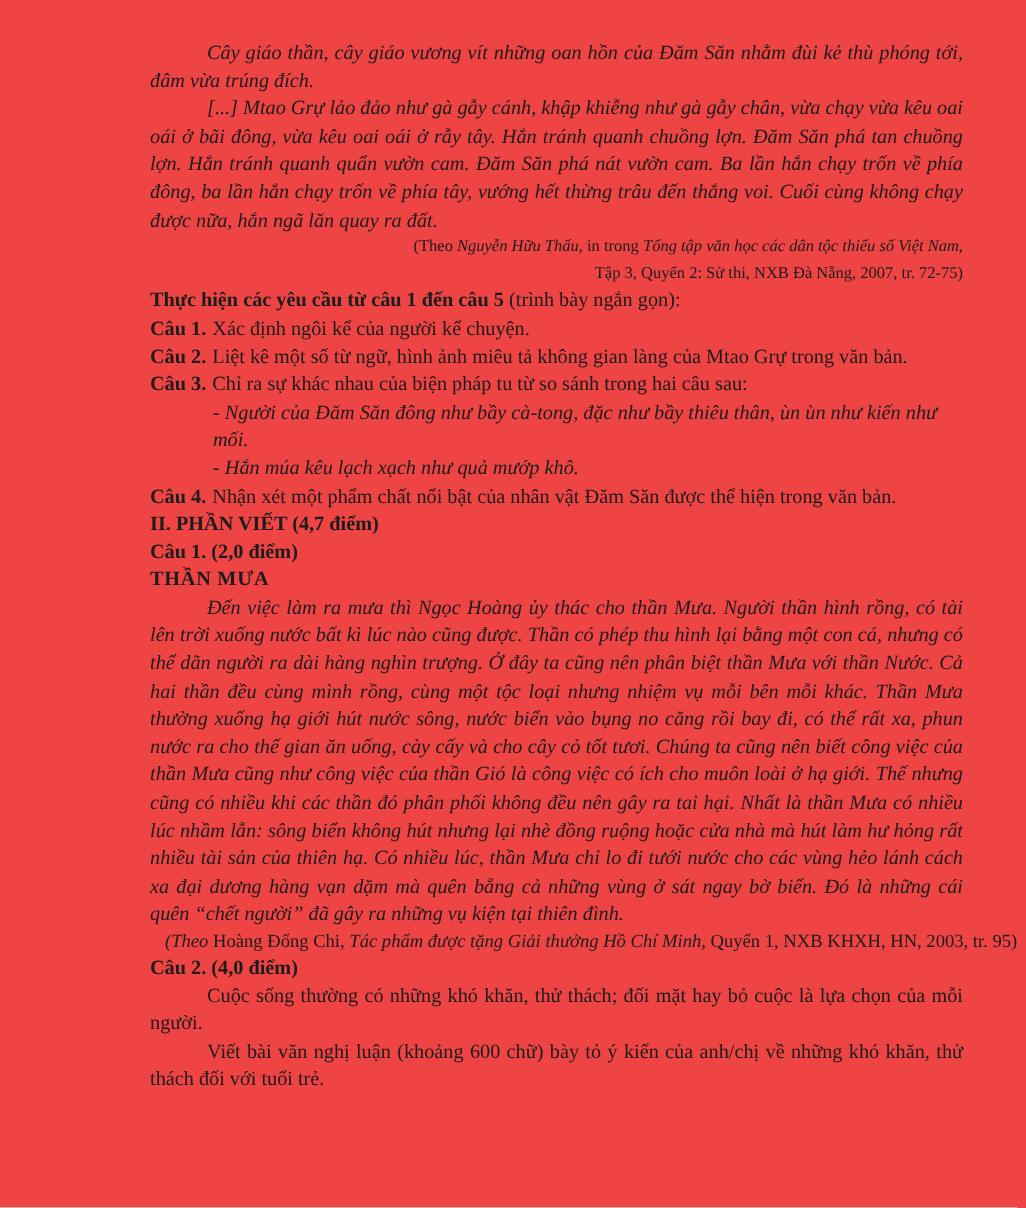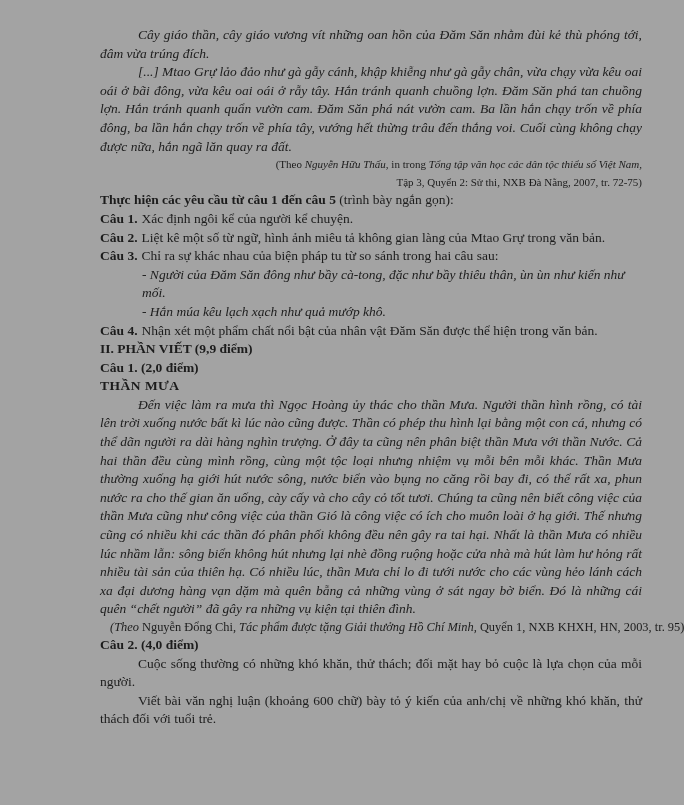--- a/index.html
+++ b/index.html
@@ -1,21 +1,21 @@
 <!DOCTYPE html>
 <html lang="vi"><head>
 <meta charset="utf-8">
 <style>
   html, body { margin: 0; padding: 0; background: #ffffff; }
   .page {
     position: relative;
     width: 684px;
     height: 805px;
     box-sizing: border-box;
-    background: #a3a3a3;
+    background: #ef4444;
     color: #1c1c1c;
     font-family: "Liberation Serif", "DejaVu Serif", serif;
     font-size: 13.5px;
     line-height: 18.6px;
     padding: 26px 42px 10px 100px;
     overflow: hidden;
   }
   .just   { text-align: justify; }
   .indent { text-indent: 38px; }
   .it     { font-style: italic; }
@@ -61,27 +61,27 @@
   <div class="just q-line">
     <span class="q-label">Câu 3.</span><span>Chỉ ra sự khác nhau của biện pháp tu từ so sánh trong hai câu sau:</span>
   </div>
   <div class="q-example">- Người của Đăm Săn đông như bầy cà-tong, đặc như bầy thiêu thân, ùn ùn như kiến như mối.</div>
   <div class="q-example">- Hắn múa kêu lạch xạch như quả mướp khô.</div>
 
   <div class="just q-line">
     <span class="q-label">Câu 4.</span><span>Nhận xét một phẩm chất nổi bật của nhân vật Đăm Săn được thể hiện trong văn bản.</span>
   </div>
 
-  <div class="section-heading">II. PHẦN VIẾT (9,9 điểm)</div>
+  <div class="section-heading">II. PHẦN VIẾT (4,7 điểm)</div>
   <div class="section-heading">Câu 1. (2,0 điểm)</div>
 
   <div class="myth-title">THẦN MƯA</div>
   <div class="just indent it">Đến việc làm ra mưa thì Ngọc Hoàng ủy thác cho thần Mưa. Người thần hình rồng, có tài lên trời xuống nước bất kì lúc nào cũng được. Thần có phép thu hình lại bằng một con cá, nhưng có thể dãn người ra dài hàng nghìn trượng. Ở đây ta cũng nên phân biệt thần Mưa với thần Nước. Cả hai thần đều cùng mình rồng, cùng một tộc loại nhưng nhiệm vụ mỗi bên mỗi khác. Thần Mưa thường xuống hạ giới hút nước sông, nước biển vào bụng no căng rồi bay đi, có thể rất xa, phun nước ra cho thế gian ăn uống, cày cấy và cho cây cỏ tốt tươi. Chúng ta cũng nên biết công việc của thần Mưa cũng như công việc của thần Gió là công việc có ích cho muôn loài ở hạ giới. Thế nhưng cũng có nhiều khi các thần đó phân phối không đều nên gây ra tai hại. Nhất là thần Mưa có nhiều lúc nhầm lẫn: sông biển không hút nhưng lại nhè đồng ruộng hoặc cửa nhà mà hút làm hư hỏng rất nhiều tài sản của thiên hạ. Có nhiều lúc, thần Mưa chỉ lo đi tưới nước cho các vùng hẻo lánh cách xa đại dương hàng vạn dặm mà quên bẵng cả những vùng ở sát ngay bờ biển. Đó là những cái quên “chết người” đã gây ra những vụ kiện tại thiên đình.</div>
 
   <div class="myth-citation">
-    <span class="it">(Theo</span><span> Nguyễn Đổng Chi, </span><span class="it">Tác phẩm được tặng Giải thưởng Hồ Chí Minh,</span><span> Quyển 1, NXB KHXH, HN, 2003, tr. 95)</span>
+    <span class="it">(Theo</span><span> Hoàng Đổng Chi, </span><span class="it">Tác phẩm được tặng Giải thưởng Hồ Chí Minh,</span><span> Quyển 1, NXB KHXH, HN, 2003, tr. 95)</span>
   </div>
 
   <div class="section-heading">Câu 2. (4,0 điểm)</div>
   <div class="just indent">Cuộc sống thường có những khó khăn, thử thách; đối mặt hay bỏ cuộc là lựa chọn của mỗi người.</div>
   <div class="just indent">Viết bài văn nghị luận (khoảng 600 chữ) bày tỏ ý kiến của anh/chị về những khó khăn, thử thách đối với tuổi trẻ.</div>
 
 </div>
 
 </body></html>

